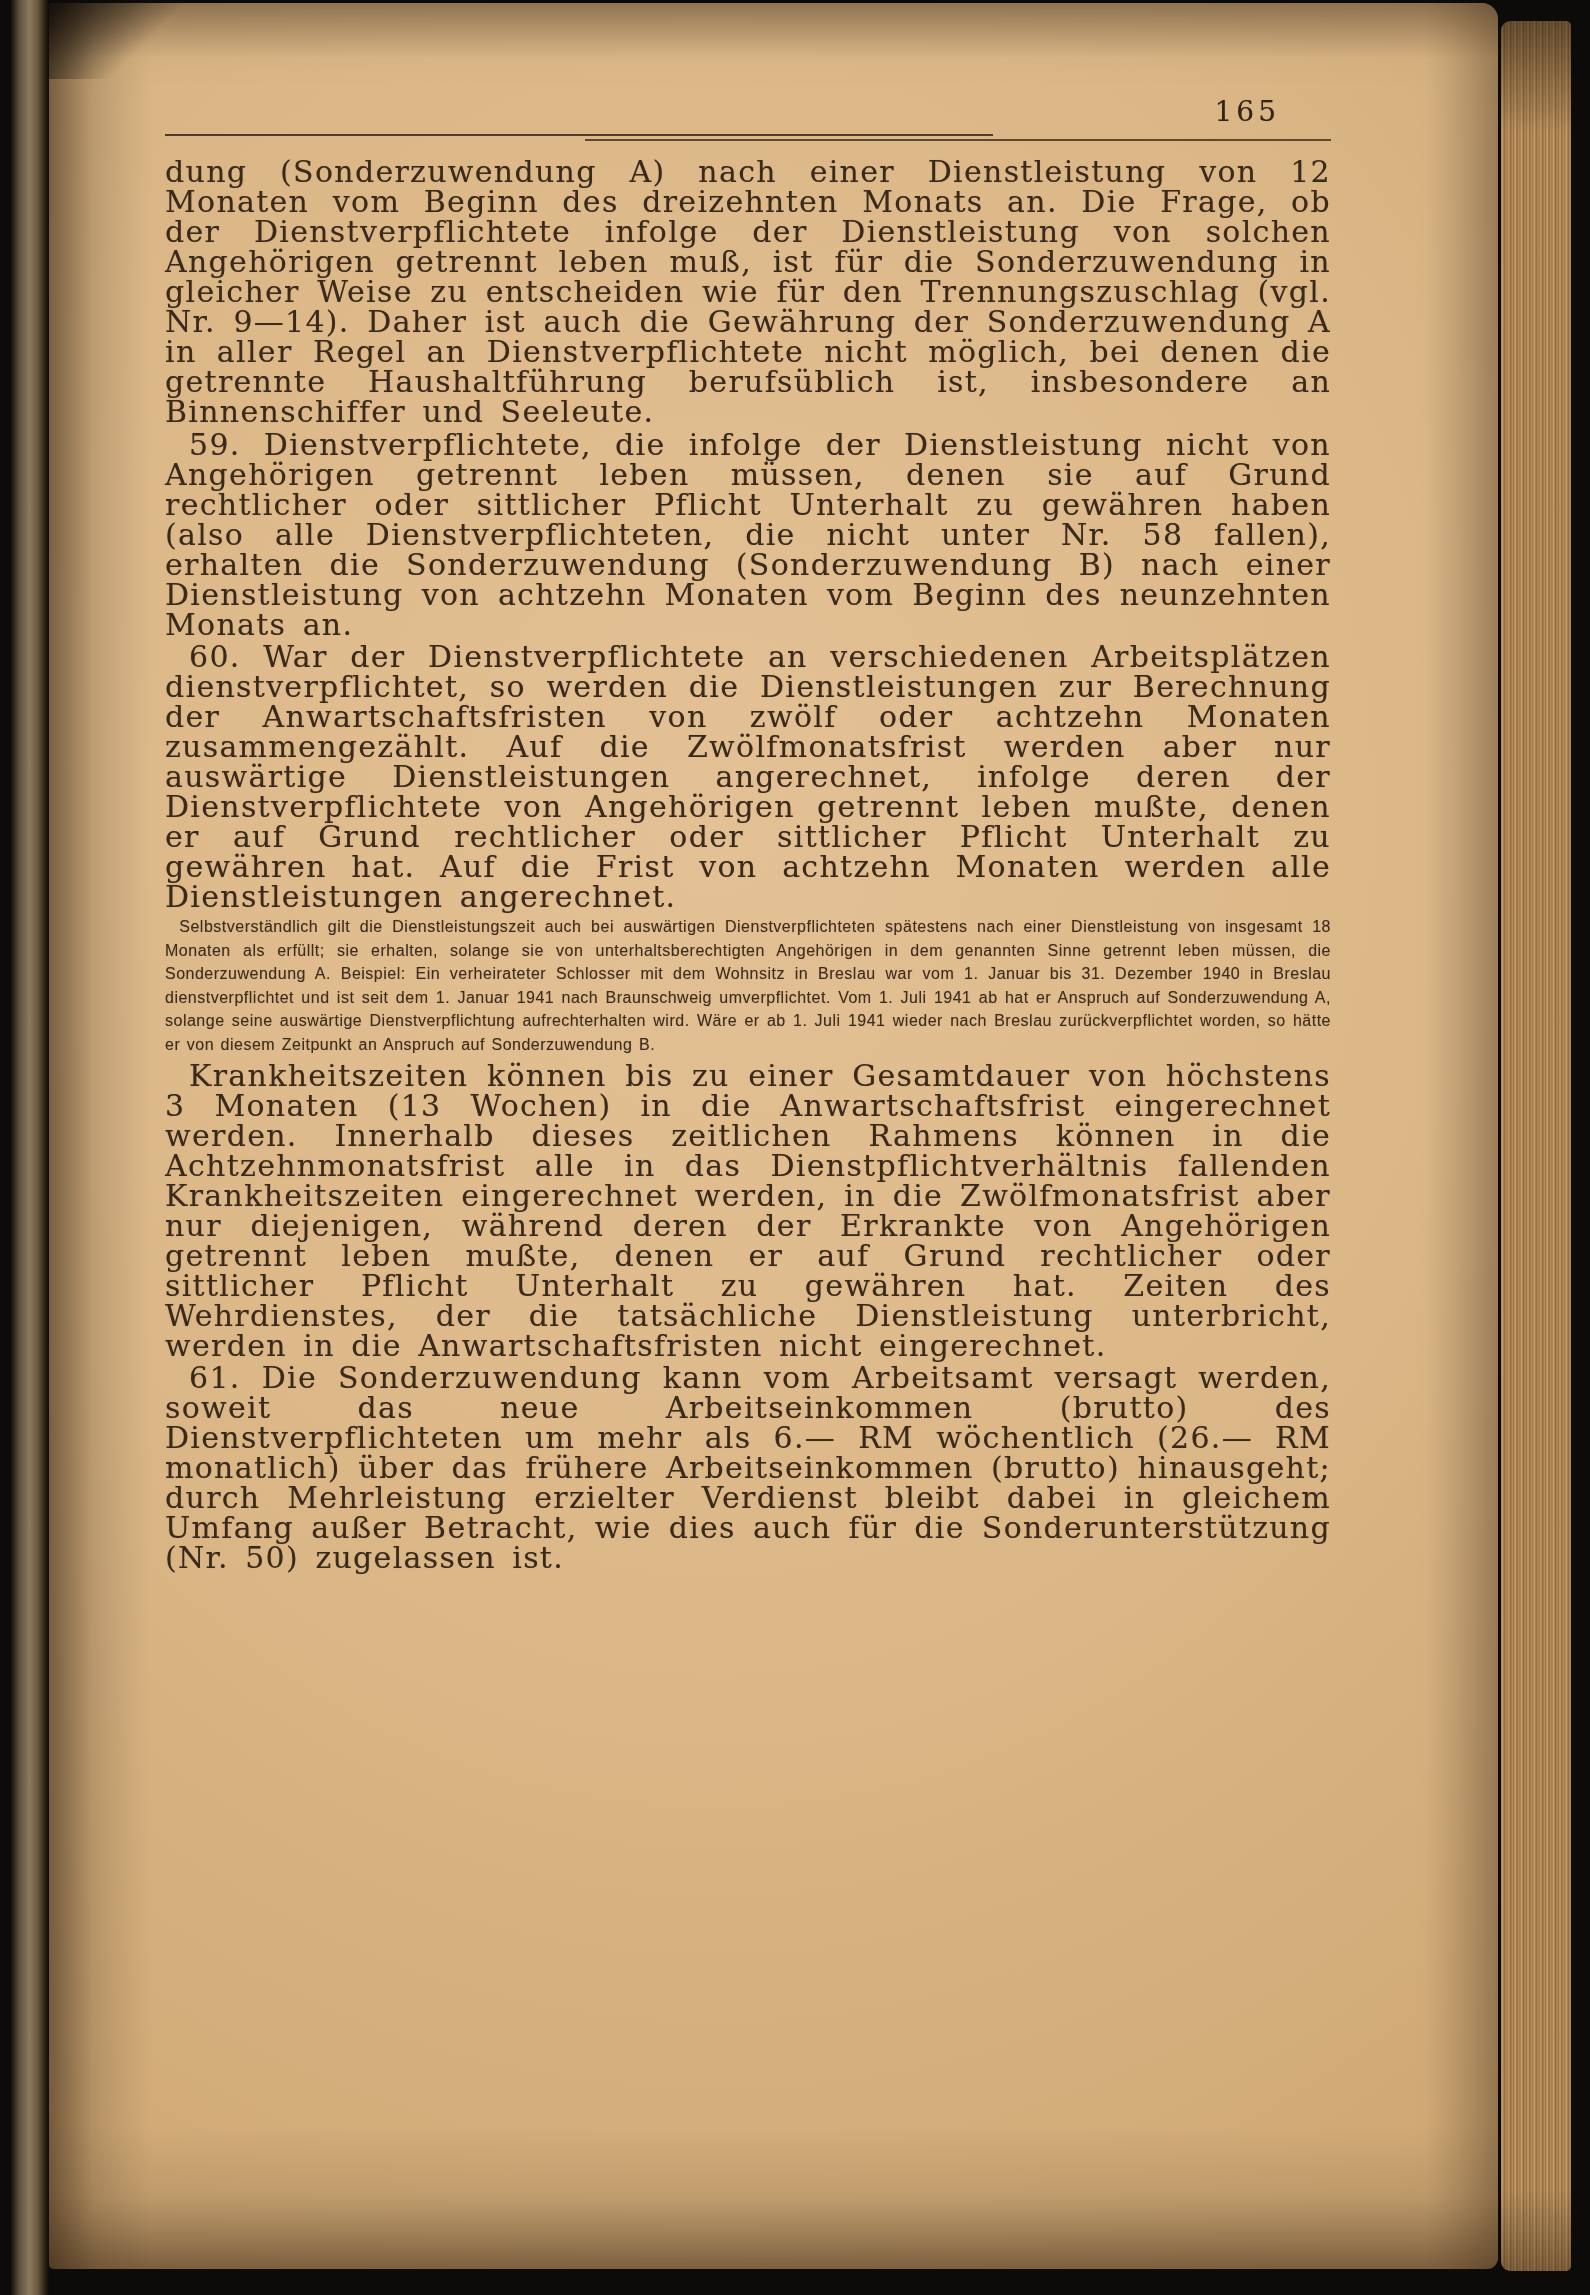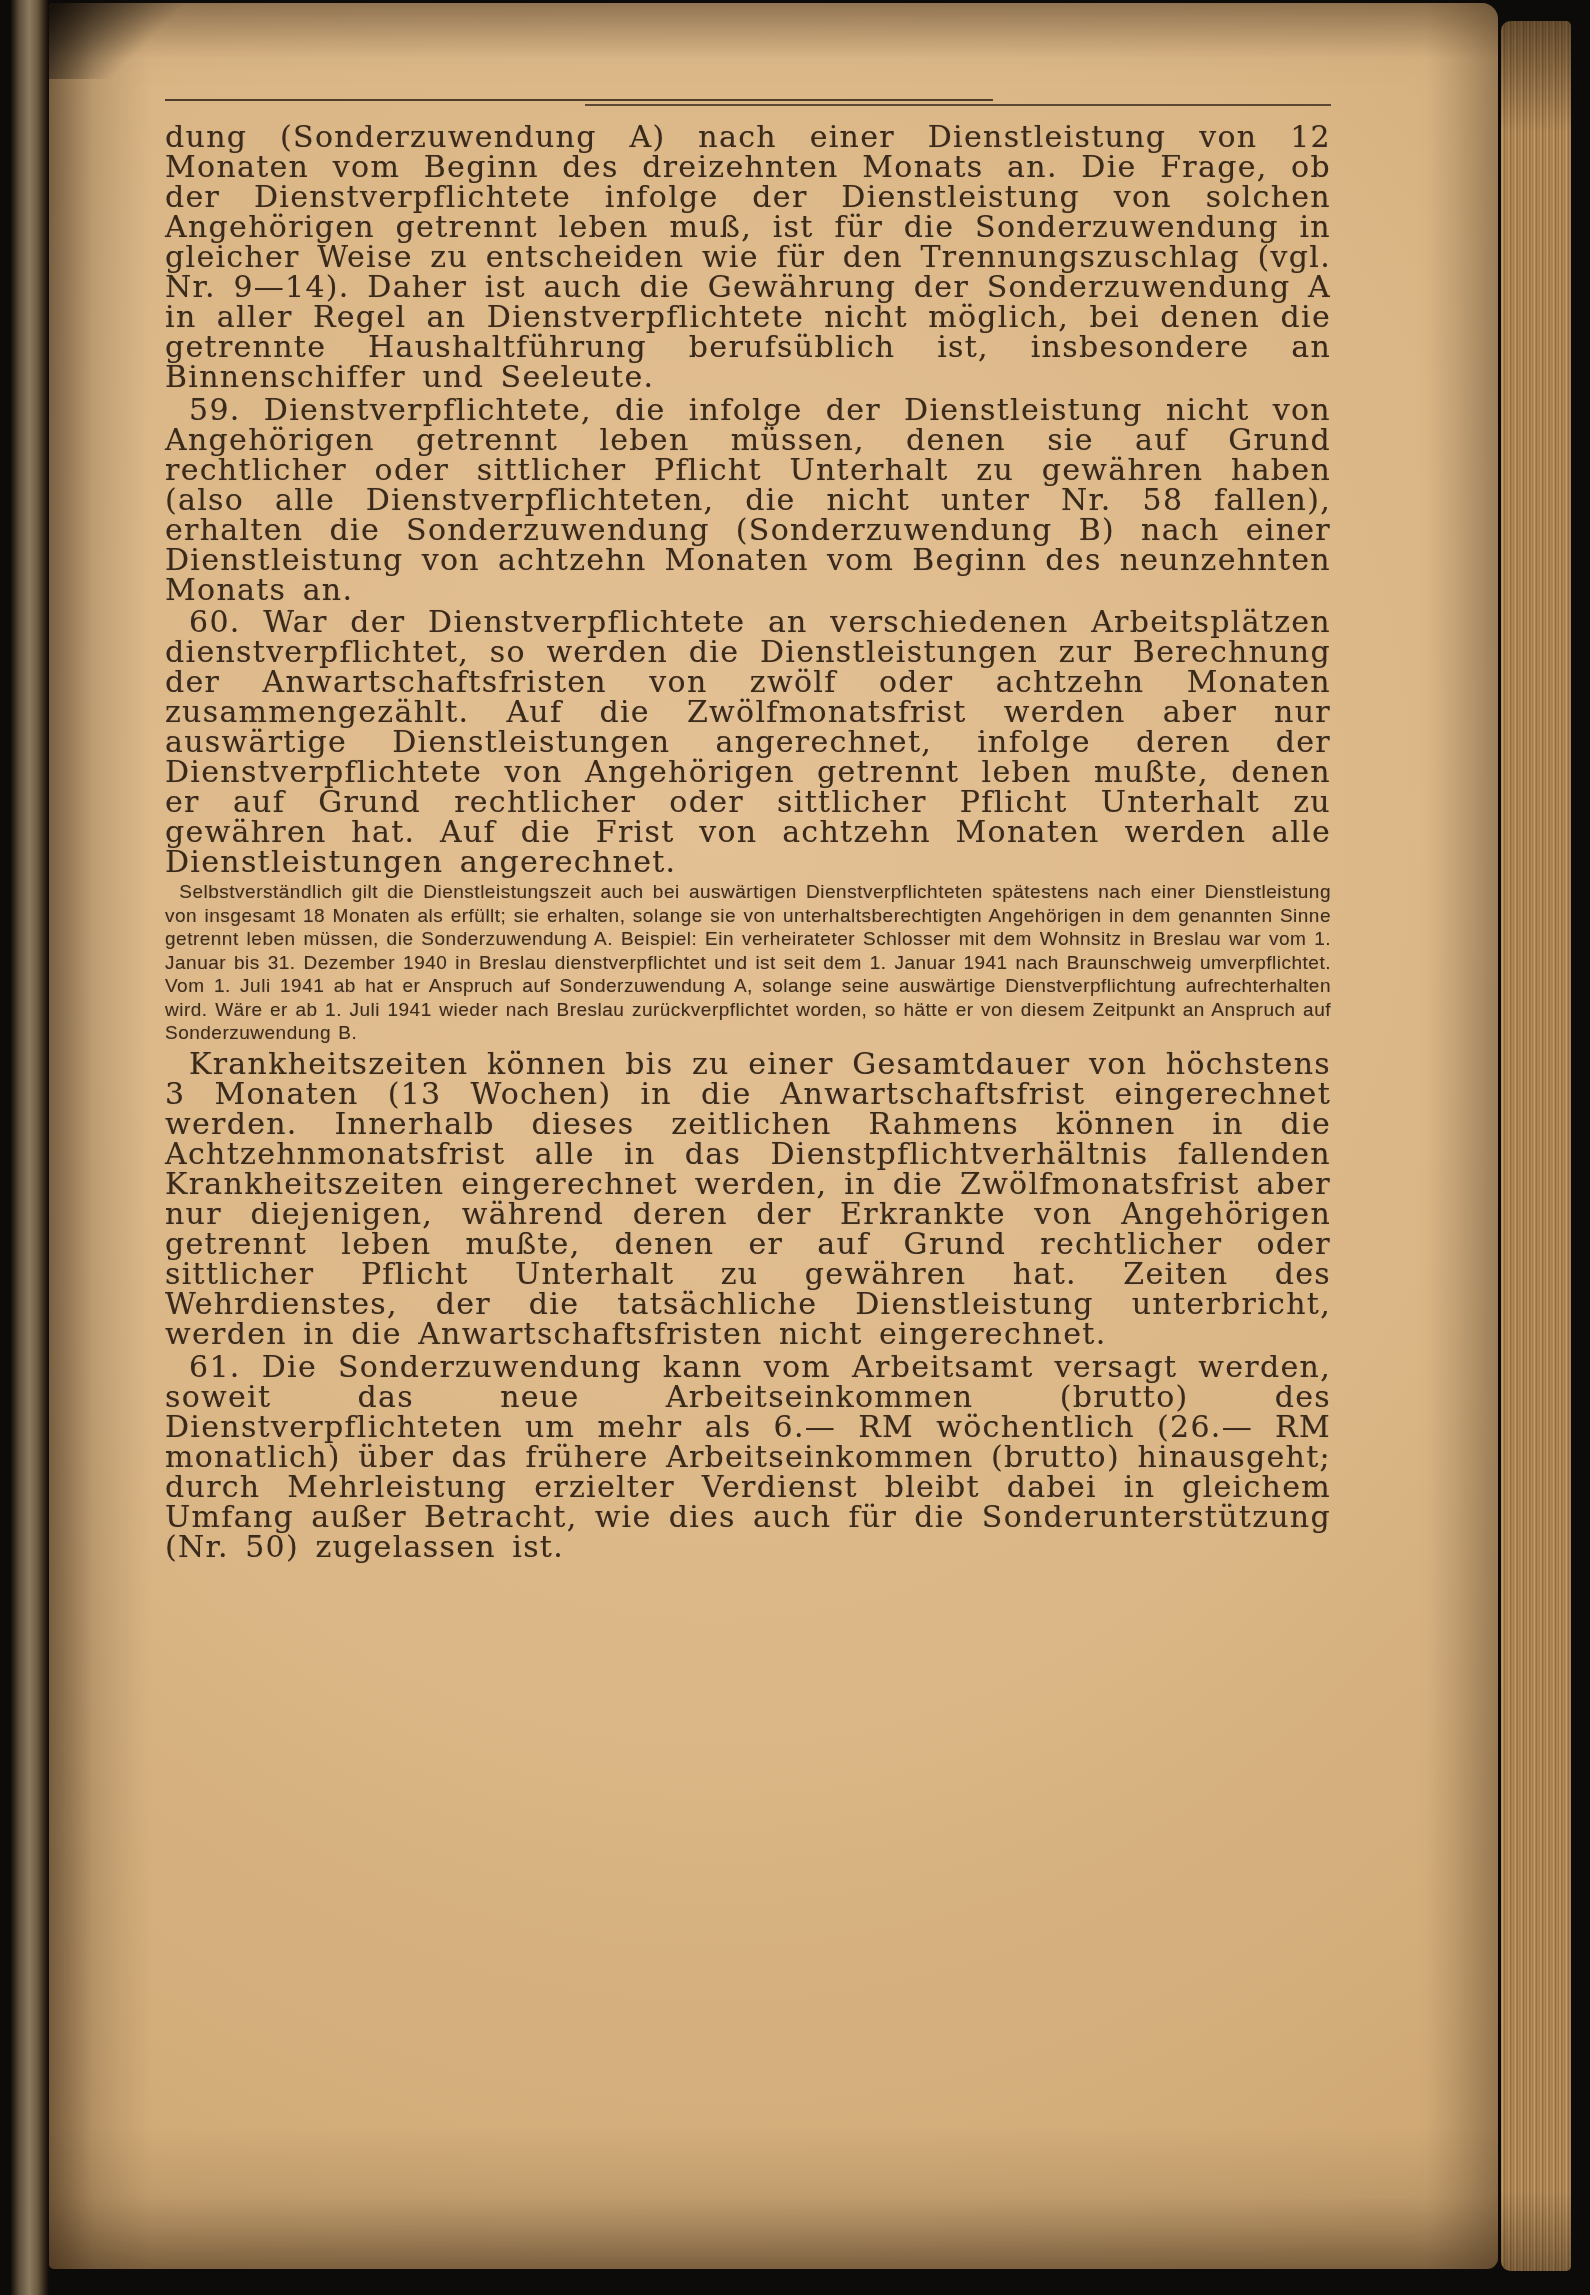--- a/index.html
+++ b/index.html
@@ -94,40 +94,43 @@
     font-size: 30px;
     line-height: 30px;
     letter-spacing: 1.3px;
     word-spacing: 5.6px;
     text-align: justify;
     margin: 0 0 2.4px 0;
   }
   .para.indent { text-indent: 24px; }
   .para.small {
     font-family: "Liberation Sans", sans-serif;
-    font-size: 19px;
+    font-size: 16px;
     line-height: 23.5px;
     letter-spacing: 0.5px;
     word-spacing: 1.6px;
     text-indent: 14.3px;
     margin: 3.2px 0 4.8px 0;
     color: #3e2d1e;
   }
 </style>
 </head>
 <body>
 
 <div class="scan">
 
   <div class="left-edge"></div>
 
   <div class="paper">
 
     <div class="content">
 
+      <div class="pagenum-row">
+        <span>165</span>
+      </div>
 
       <div class="rule">
         <div class="l1"></div>
         <div class="l2"></div>
       </div>
 
       <p class="para">dung (Sonderzuwendung A) nach einer Dienstleistung von 12 Monaten vom Beginn des dreizehnten Monats an. Die Frage, ob der Dienstverpflichtete infolge der Dienstleistung von solchen Angehörigen getrennt leben muß, ist für die Sonderzuwendung in gleicher Weise zu entscheiden wie für den Trennungszuschlag (vgl. Nr. 9—14). Daher ist auch die Gewährung der Sonderzuwendung A in aller Regel an Dienstverpflichtete nicht möglich, bei denen die getrennte Haushaltführung berufsüblich ist, insbesondere an Binnenschiffer und Seeleute.</p>
 
       <p class="para indent">59. Dienstverpflichtete, die infolge der Dienstleistung nicht von Angehörigen getrennt leben müssen, denen sie auf Grund rechtlicher oder sittlicher Pflicht Unterhalt zu gewähren haben (also alle Dienstverpflichteten, die nicht unter Nr. 58 fallen), erhalten die Sonderzuwendung (Sonderzuwendung B) nach einer Dienstleistung von achtzehn Monaten vom Beginn des neunzehnten Monats an.</p>
 

